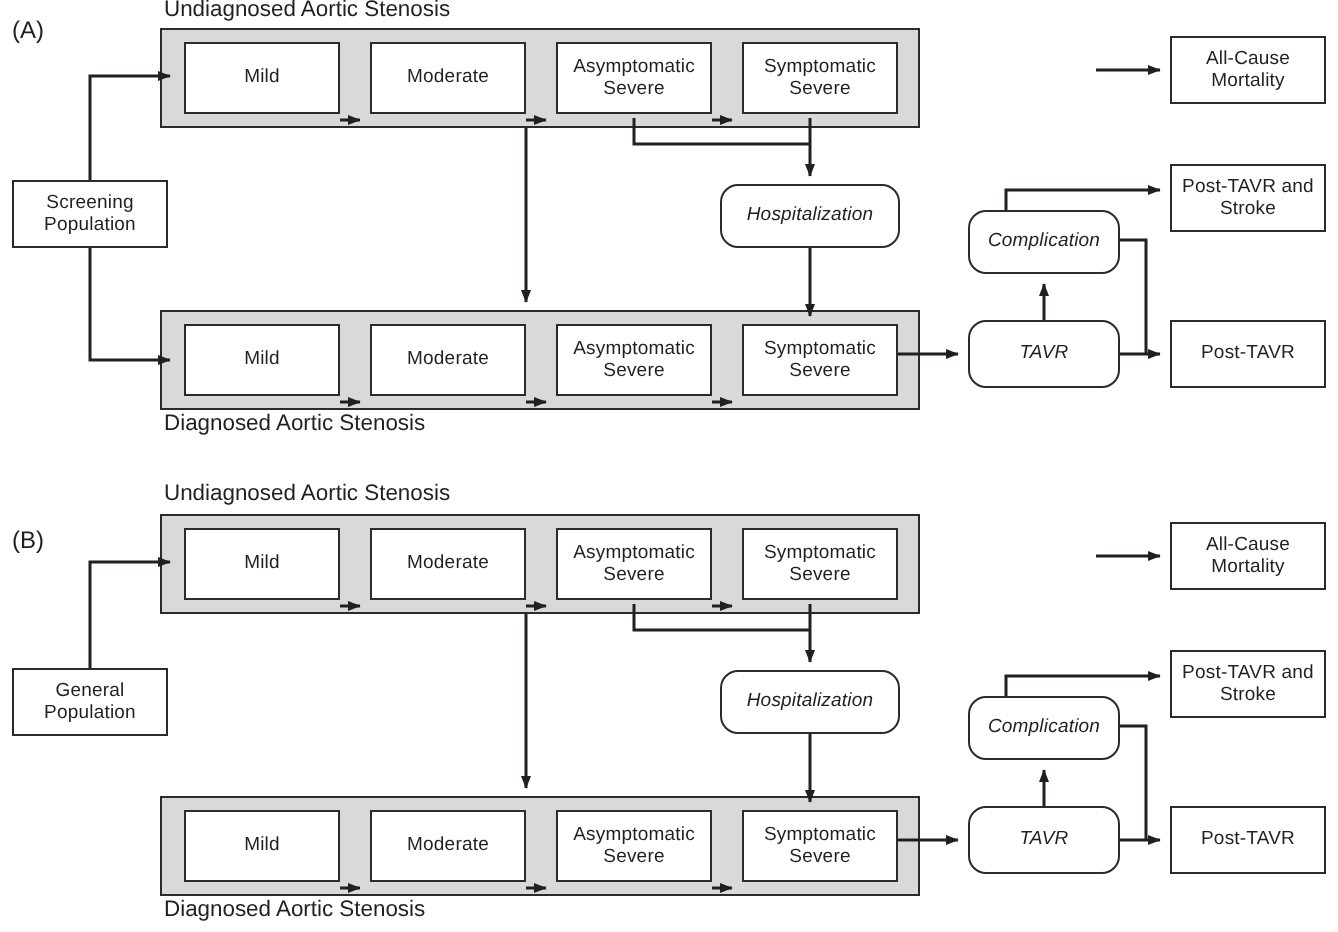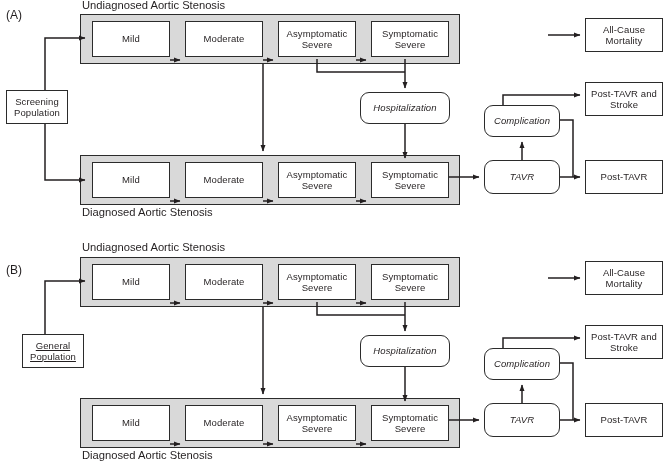--- a/index.html
+++ b/index.html
@@ -10,21 +10,21 @@
   #panelB{top:233px;}
   svg.wires{position:absolute;left:0;top:0;width:669px;height:233px;overflow:visible;}
   .node{position:absolute;box-sizing:border-box;background:#fff;border:1.6px solid #2b2b2b;
         display:flex;align-items:center;justify-content:center;text-align:center;
         font-size:9.5px;color:#231f20;line-height:1.18;letter-spacing:.1px;}
   .node.round{border-radius:9px;font-style:italic;}
   .band{position:absolute;box-sizing:border-box;background:#d9d9d9;border:1.6px solid #2b2b2b;}
   .panel-letter{position:absolute;font-size:12px;color:#231f20;}
   .band-label{position:absolute;font-size:11.2px;color:#231f20;white-space:nowrap;}
   .stage-box{width:78px;height:36px;}
-  .pop-box{width:62px;height:34px;}
+  .pop-box{width:78px;height:34px;}
 </style>
 </head>
 <body>
 
 <div id="stage">
 
   <div class="panel" id="panelA">
 
     <div class="panel-letter" style="left:6px;top:8px;">(A)</div>
 
@@ -106,21 +106,21 @@
 
     <div class="band-label" style="left:82px;top:8px;">Undiagnosed Aortic Stenosis</div>
 
     <div class="band" style="left:80px;top:24px;width:380px;height:50px;"></div>
 
     <div class="node stage-box" style="left:92px;top:31px;">Mild</div>
     <div class="node stage-box" style="left:185px;top:31px;">Moderate</div>
     <div class="node stage-box" style="left:278px;top:31px;">Asymptomatic Severe</div>
     <div class="node stage-box" style="left:371px;top:31px;">Symptomatic Severe</div>
 
-    <div class="node pop-box" style="left:22px;top:101px;text-decoration:underline;">General Population</div>
+    <div class="node pop-box" style="left:6px;top:101px;">General Population</div>
 
     <div class="node round" style="left:360px;top:102px;width:90px;height:32px;">Hospitalization</div>
 
     <div class="band" style="left:80px;top:165px;width:380px;height:50px;"></div>
 
     <div class="node stage-box" style="left:92px;top:172px;">Mild</div>
     <div class="node stage-box" style="left:185px;top:172px;">Moderate</div>
     <div class="node stage-box" style="left:278px;top:172px;">Asymptomatic Severe</div>
     <div class="node stage-box" style="left:371px;top:172px;">Symptomatic Severe</div>
 

